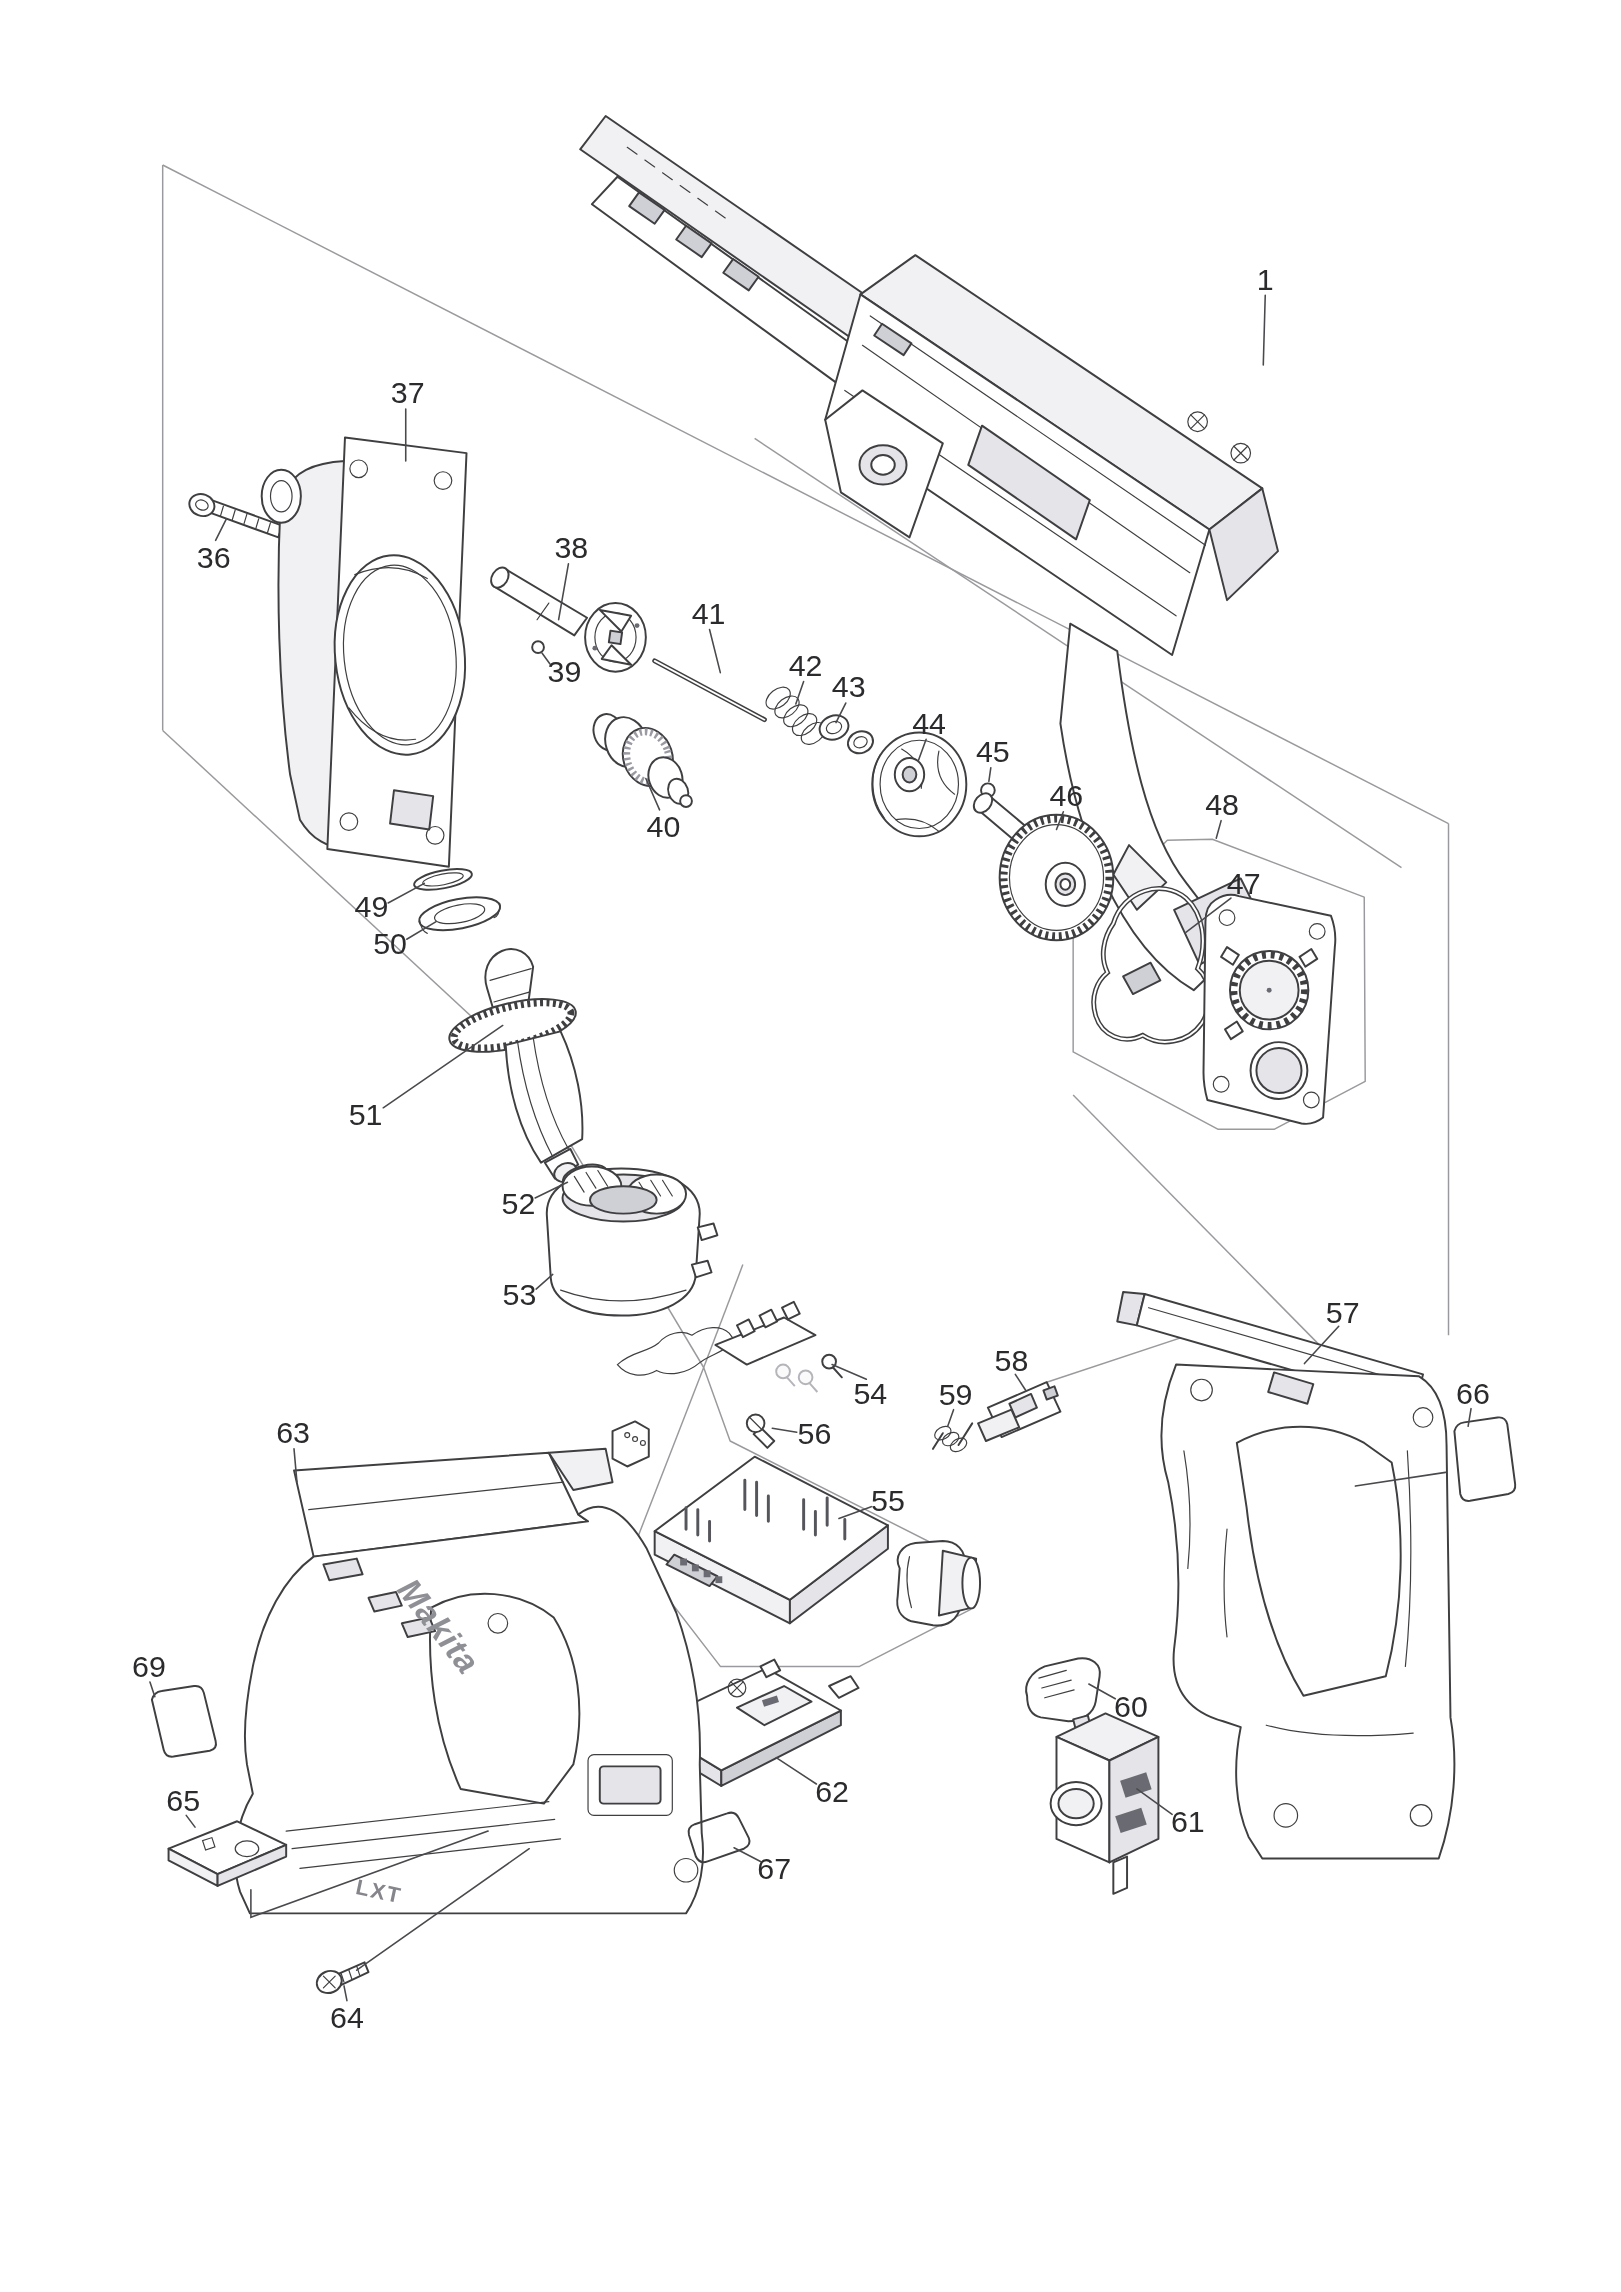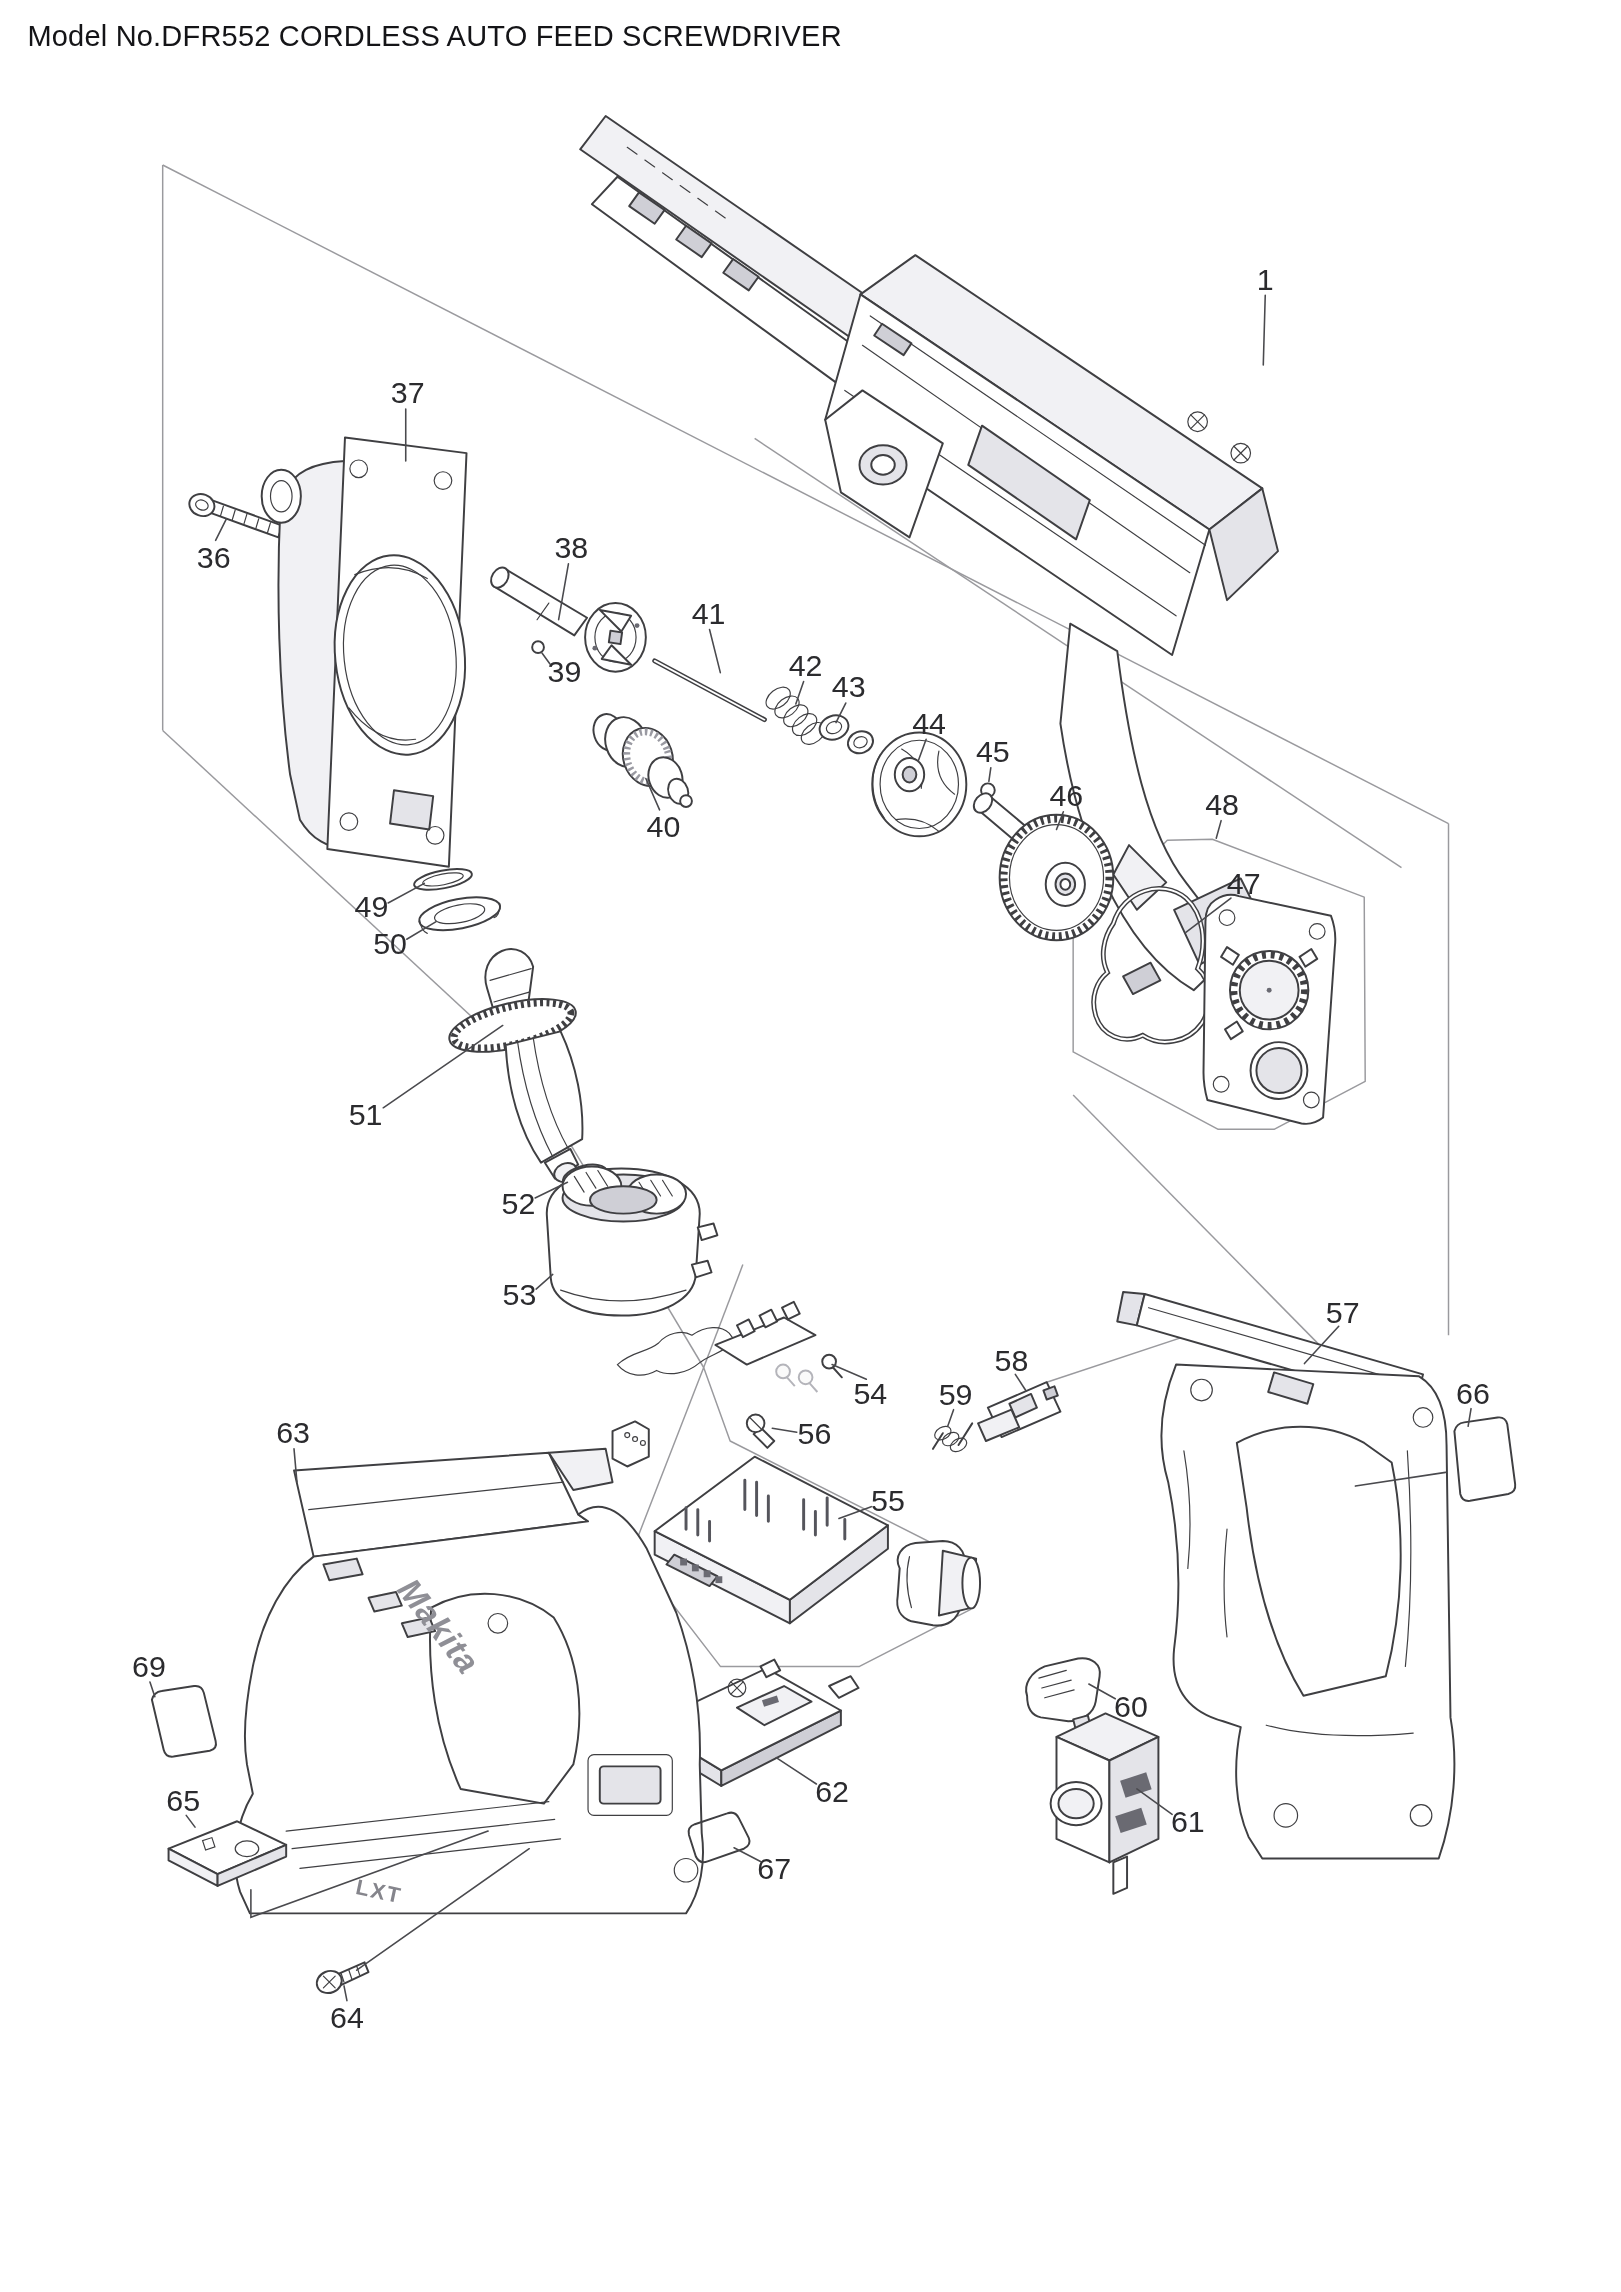--- a/index.html
+++ b/index.html
@@ -16,21 +16,20 @@
   .gh{stroke:#b4b4ba;stroke-width:2;fill:#fafafa}
   .d{fill:#6a6a72;stroke:none}
   .plabel{font:31px "Liberation Sans",sans-serif;fill:#2b2b2e;text-anchor:middle}
   .brandA{font:italic bold 34px "Liberation Sans",sans-serif;fill:#8f8f96;letter-spacing:1px}
   .brandB{font:bold 22px "Liberation Sans",sans-serif;fill:#85858c;letter-spacing:2px}
 </style>
 </head>
 <body>
 
 <div id="page">
-  <div id="title">Model No.DFR552 CORDLESS AUTO FEED SCREWDRIVER</div>
 
   <svg width="1621" height="2293" viewBox="0 0 1654 2339">
 
     <g id="panels-layer">
         <polyline points="166,168 166,745" fill="none" stroke="#9a9a9e" stroke-width="1.5"></polyline>
         <polyline points="166,168 1478,840" fill="none" stroke="#9a9a9e" stroke-width="1.5"></polyline>
         <polyline points="1478,840 1478,1362" fill="none" stroke="#9a9a9e" stroke-width="1.5"></polyline>
         <polyline points="166,745 533,1085" fill="none" stroke="#9a9a9e" stroke-width="1.5"></polyline>
         <polyline points="533,1085 718,1395" fill="none" stroke="#9a9a9e" stroke-width="1.5"></polyline>
         <polyline points="770,447 1430,885" fill="none" stroke="#9a9a9e" stroke-width="1.5"></polyline>

